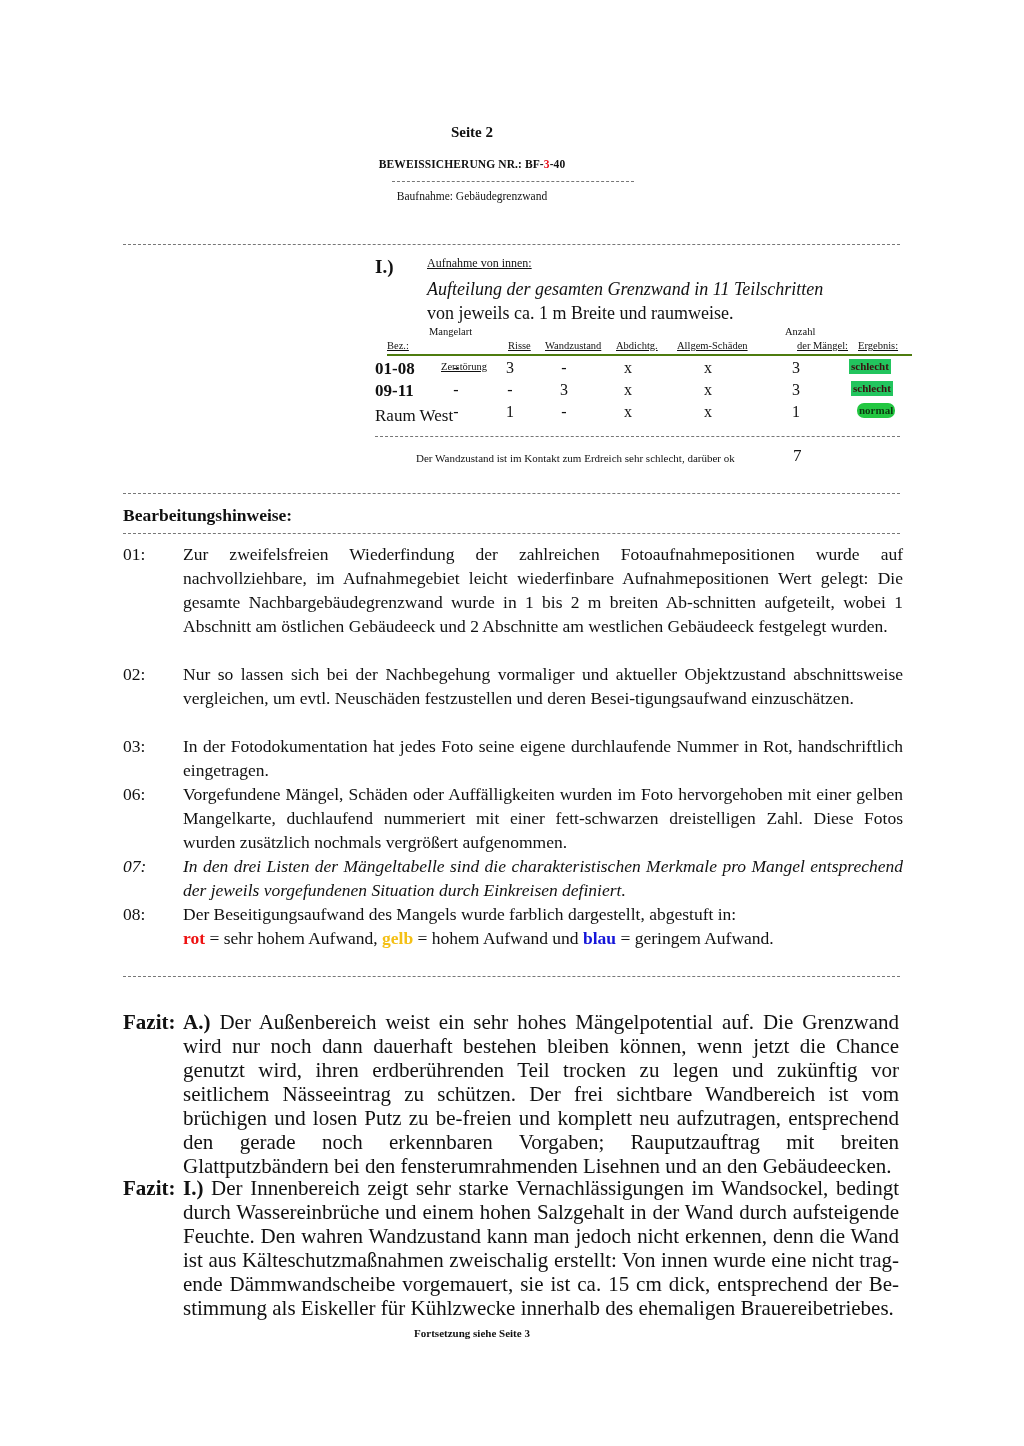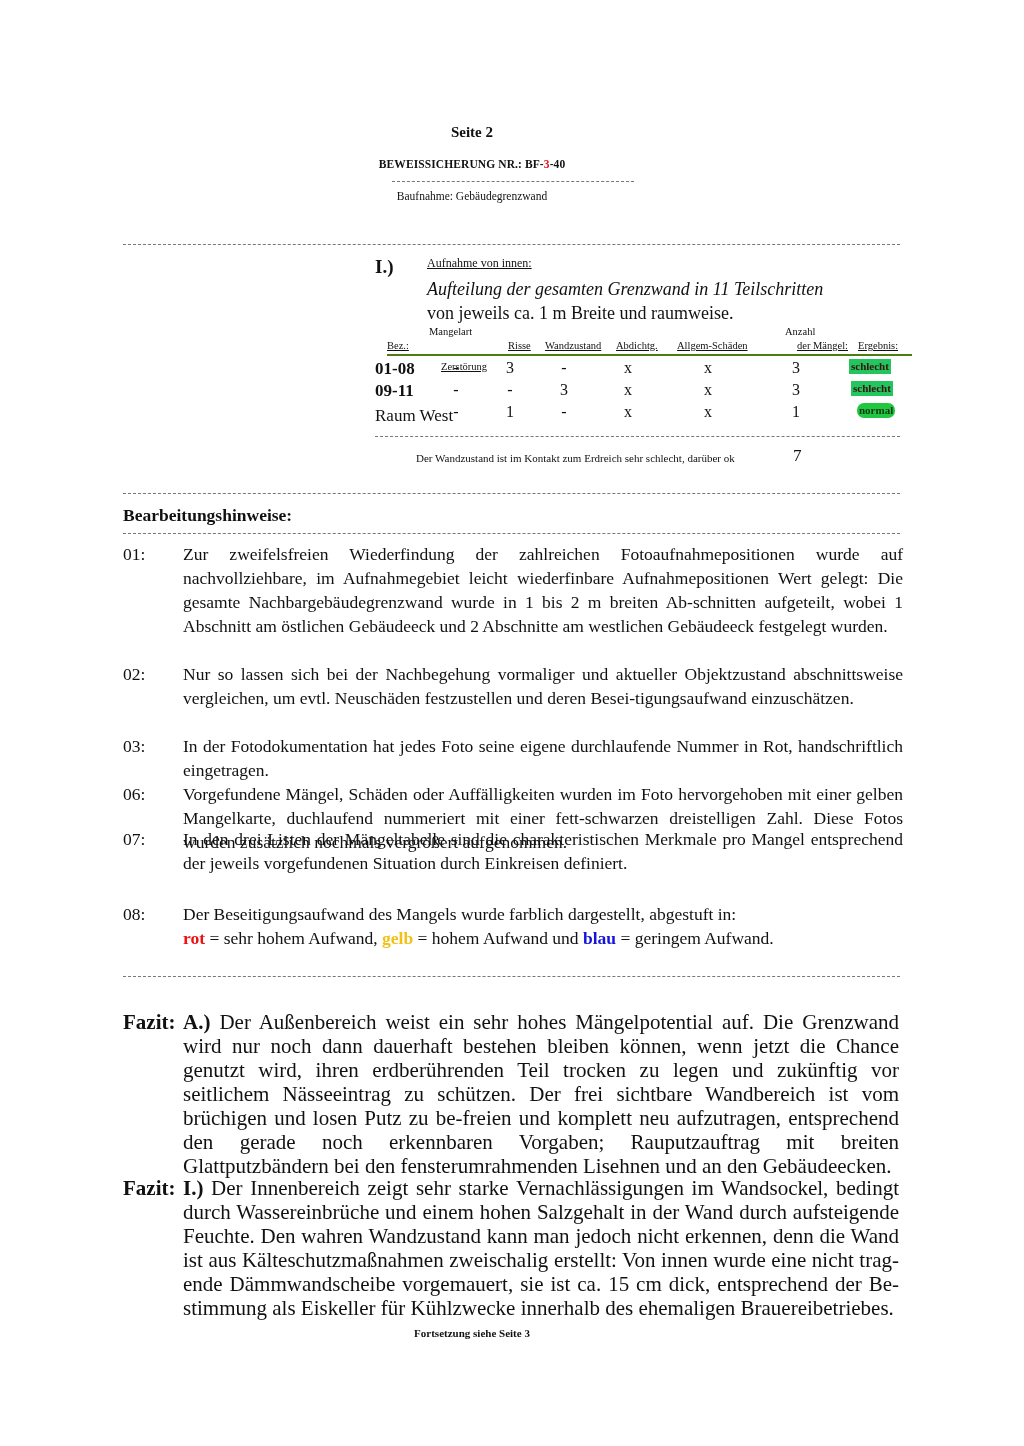--- a/index.html
+++ b/index.html
@@ -136,21 +136,21 @@
   <span class="txt">Nur so lassen sich bei der Nachbegehung vormaliger und aktueller Objektzustand abschnittsweise vergleichen, um evtl. Neuschäden festzustellen und deren Besei-tigungsaufwand einzuschätzen.</span>
 </div>
 <div class="note" style="top:734px; height:48px;">
   <span class="num">03:</span>
   <span class="txt">In der Fotodokumentation hat jedes Foto seine eigene durchlaufende Nummer in Rot, handschriftlich eingetragen.</span>
 </div>
 <div class="note" style="top:782px; height:72px;">
   <span class="num">06:</span>
   <span class="txt">Vorgefundene Mängel, Schäden oder Auffälligkeiten wurden im Foto hervorgehoben mit einer gelben Mangelkarte, duchlaufend nummeriert mit einer fett-schwarzen dreistelligen Zahl. Diese Fotos wurden zusätzlich nochmals vergrößert aufgenommen.</span>
 </div>
-<div class="note" style="top:827px; height:48px;">
+<div class="note" style="top:854px; height:48px;font-style:italic;">
   <span class="num">07:</span>
   <span class="txt">In den drei Listen der Mängeltabelle sind die charakteristischen Merkmale pro Mangel entsprechend der jeweils vorgefundenen Situation durch Einkreisen definiert.</span>
 </div>
 <div class="note" style="top:902px; height:48px;">
   <span class="num">08:</span>
   <span class="txt">Der Beseitigungsaufwand des Mangels wurde farblich dargestellt, abgestuft in:</span>
 </div>
 <div class="note" style="top:926px; height:24px;">
   <span class="txt" style="text-align:left;"><span class="c-red">rot</span><span> = sehr hohem Aufwand, </span><span class="c-yel">gelb</span><span> = hohem Aufwand und </span><span class="c-blue">blau</span><span> = geringem Aufwand.</span></span>
 </div>

